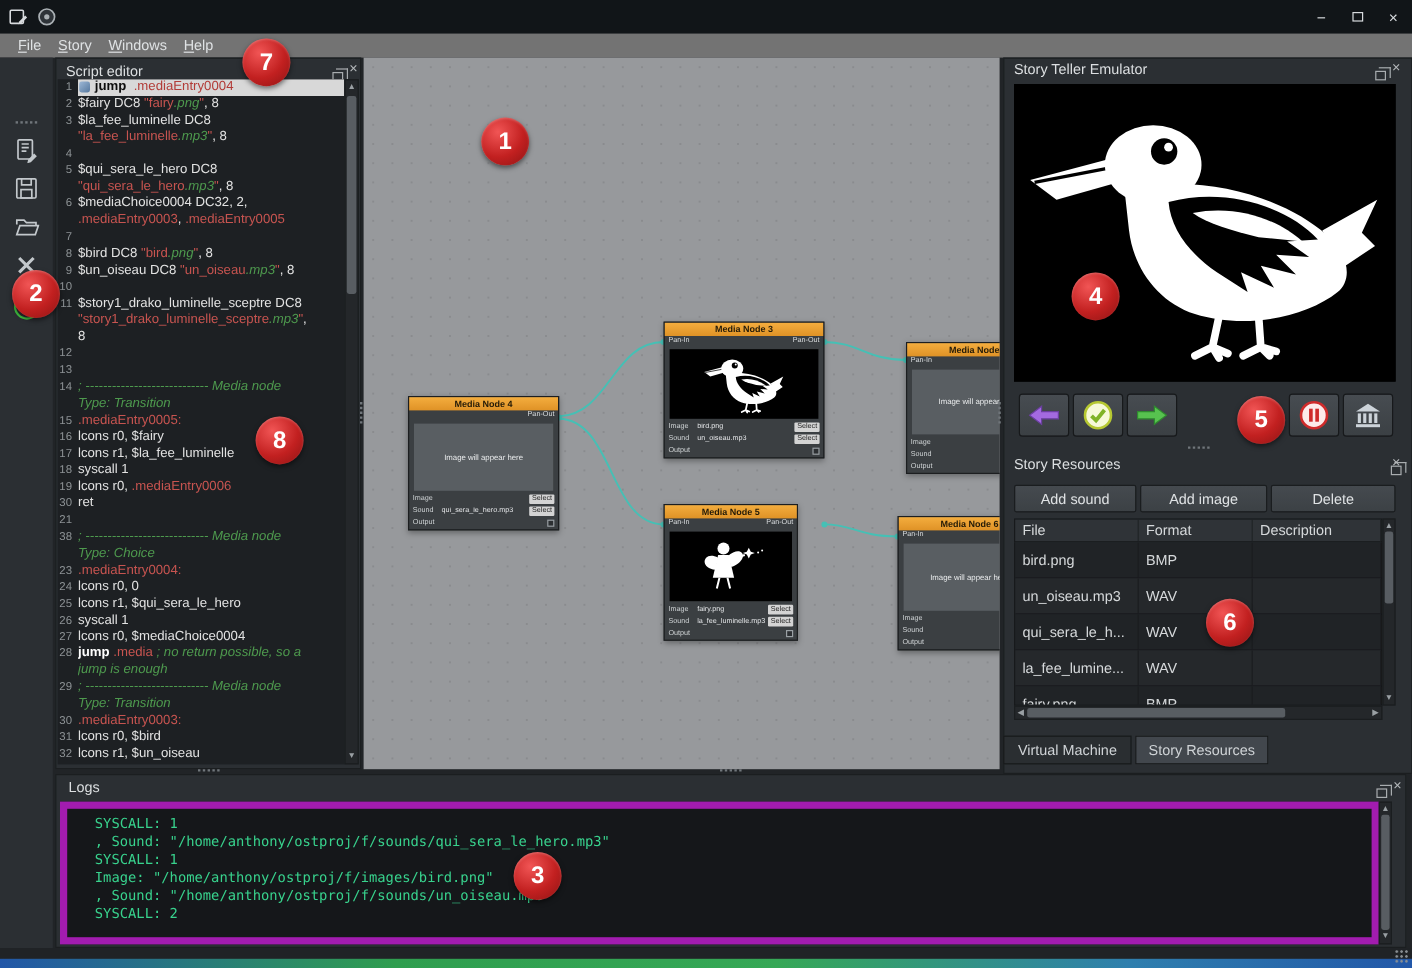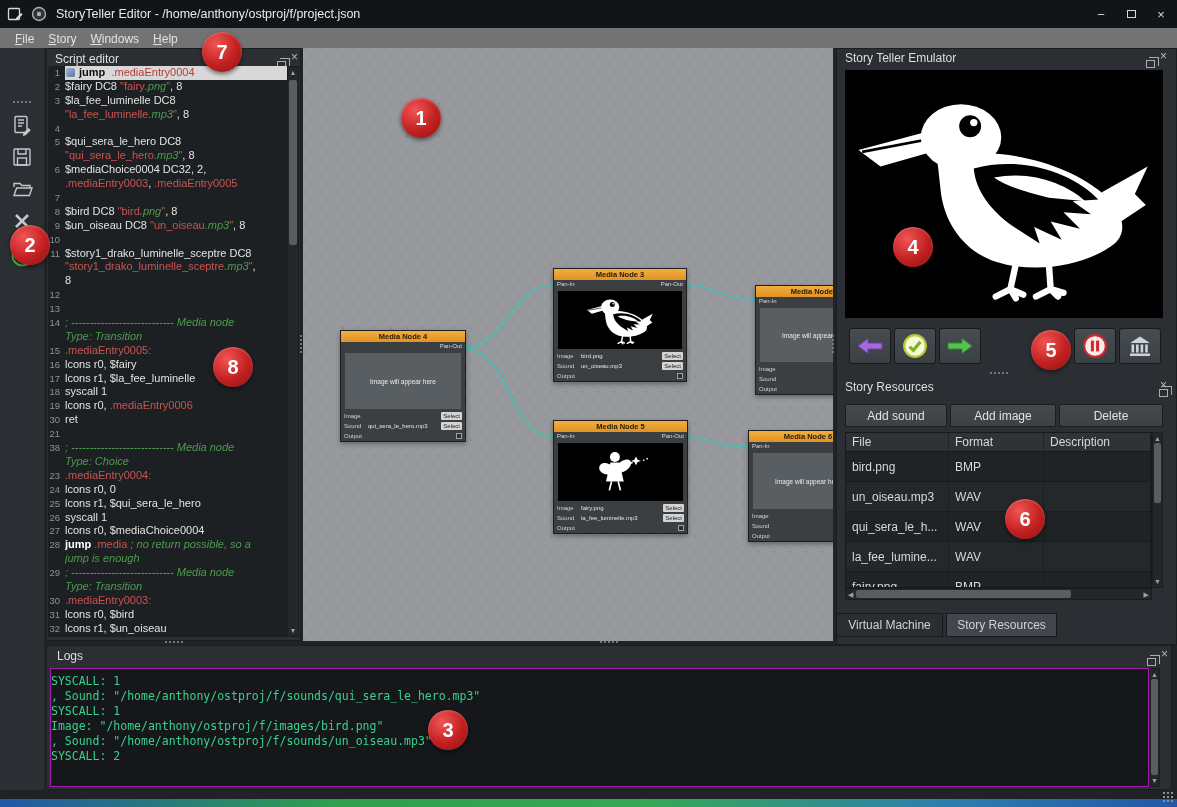--- a/index.html
+++ b/index.html
@@ -65,21 +65,21 @@
 .icon-btn{background:linear-gradient(#474c51,#3b4044);border:1px solid #17191b;border-radius:3px;display:flex;align-items:center;justify-content:center}
 .btn{background:linear-gradient(#454a4f,#3c4145);border:1px solid #1a1d1f;color:#dfe2e4;font-size:12px;display:flex;align-items:center;justify-content:center;border-radius:2px}
 .thead{display:flex;background:#2f3337;border:1px solid #17191b;color:#d6d9db;font-size:12px;height:20px;line-height:18px}
 .thc{padding:0 6px;border-right:1px solid #202326;overflow:hidden}
 .trow{display:flex;height:30px;line-height:30px;background:#202326;border-bottom:1px solid #191b1e;color:#d6d9db;font-size:12px}
 .trow.alt{background:#25282b}
 .tcell{padding:0 6px;overflow:hidden;white-space:nowrap;border-right:1px solid #1b1d20;flex:none}
 .tab{display:flex;align-items:center;justify-content:center;font-size:12px;color:#cfd3d6;background:#2a2e31;border:1px solid #17191b}
 .tab.active{background:#42474d}
 
-#logs-lines{left:50px;top:668px;width:1099px;height:119px;background:#15171a;border:1px solid #a21caf;padding:5px 0;font-family:"DejaVu Sans Mono",monospace;font-size:11.5px;line-height:15px;color:#38d28d;overflow:hidden;white-space:pre}
+#logs-lines{left:50px;top:668px;width:1099px;height:119px;background:#15171a;border:6px solid #a21caf;padding:5px 23px;font-family:"DejaVu Sans Mono",monospace;font-size:11.5px;line-height:15px;color:#38d28d;overflow:hidden;white-space:pre}
 
 #statusbar{left:0;top:790px;width:1177px;height:17px;background:#202326}
 #grad{left:0;top:799px;width:1177px;height:8px;background:linear-gradient(90deg,#2257a8 0%,#2f9e4f 28%,#36a856 55%,#2f7fae 80%,#2257a8 100%)}
 #sizegrip{right:3px;top:791px;width:12px;height:12px;background:radial-gradient(#8a9094 1px,transparent 1.2px);background-size:4px 4px}
 
 .ann{position:absolute;width:40px;height:40px;border-radius:50%;background:radial-gradient(circle at 35% 30%,#f15555,#c22020 55%,#8c1414);box-shadow:0 2px 4px rgba(0,0,0,.5),inset 0 1px 2px rgba(255,255,255,.25);color:#fff;font-size:20px;font-weight:bold;display:flex;align-items:center;justify-content:center;z-index:90}
 </style>
 </head>
 <body>
 
@@ -124,21 +124,20 @@
         <rect x="1.5" y="2.5" width="11" height="11" rx="1"></rect>
         <path d="M9 12 L14 7 l1.6 1.6 L10.6 13.6 l-2.2 .6 Z" fill="#d8dbde" stroke="none"></path>
       </svg>
   </span>
   <span class="tbico">
     <svg width="16" height="16" viewBox="0 0 16 16">
         <circle cx="8" cy="8" r="6.5" fill="#2e3338" stroke="#aab0b4" stroke-width="1.4"></circle>
         <circle cx="8" cy="8" r="2.2" fill="#aab0b4"></circle>
       </svg>
   </span>
-  <span class="ttl">StoryTeller Editor - /home/anthony/ostproj/f/project.json</span>
   <span id="winbtns">
     <span class="wbtn">−</span>
     <span class="wbtn">
         <span class="maxbox"></span>
       </span>
     <span class="wbtn">×</span>
   </span>
 </div>
 
 
@@ -302,21 +301,21 @@
           <span class="nlbl">Sound</span>
           <span class="nval">un_oiseau.mp3</span>
           <span class="nsel">Select</span>
         </div>
         <div class="nrow">
           <span class="nlbl">Output</span>
           <span class="nval"></span>
           <span class="nbox"></span>
         </div>
       </div>
-      <div class="node" style="left: 250px; top: 372px; width: 135px; height: 114px;">
+      <div class="node" style="left: 250px; top: 372px; width: 112px; height: 114px;">
         <div class="ntitle">Media Node 5</div>
         <div class="nports">
           <span>Pan-In</span>
           <span>Pan-Out</span>
         </div>
         <div class="nimg blk">
           <svg viewBox="0 0 110 90" width="72" height="50">
             <use href="#fairy-shape"></use>
           </svg>
         </div>

